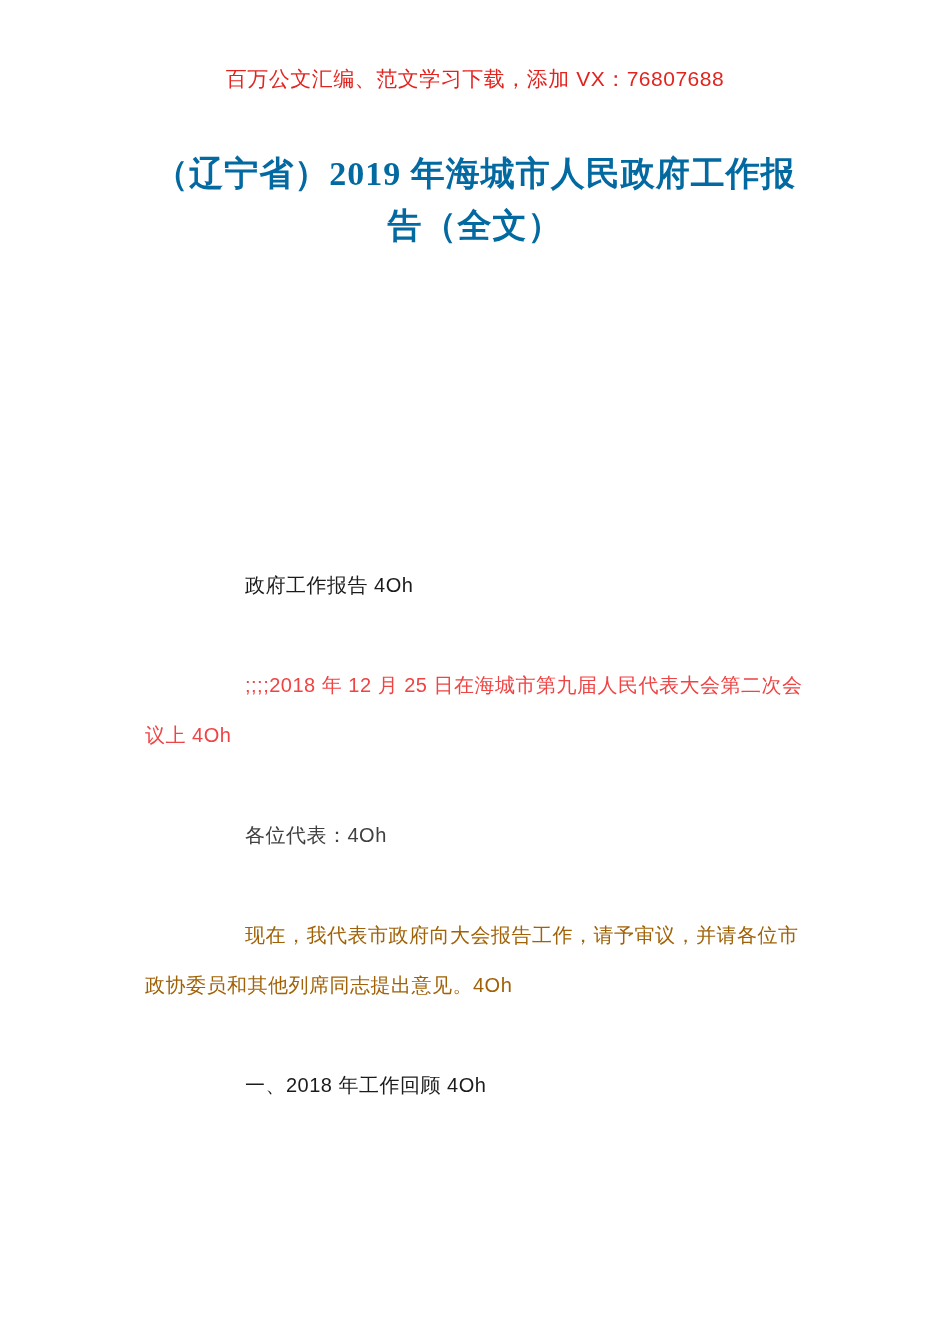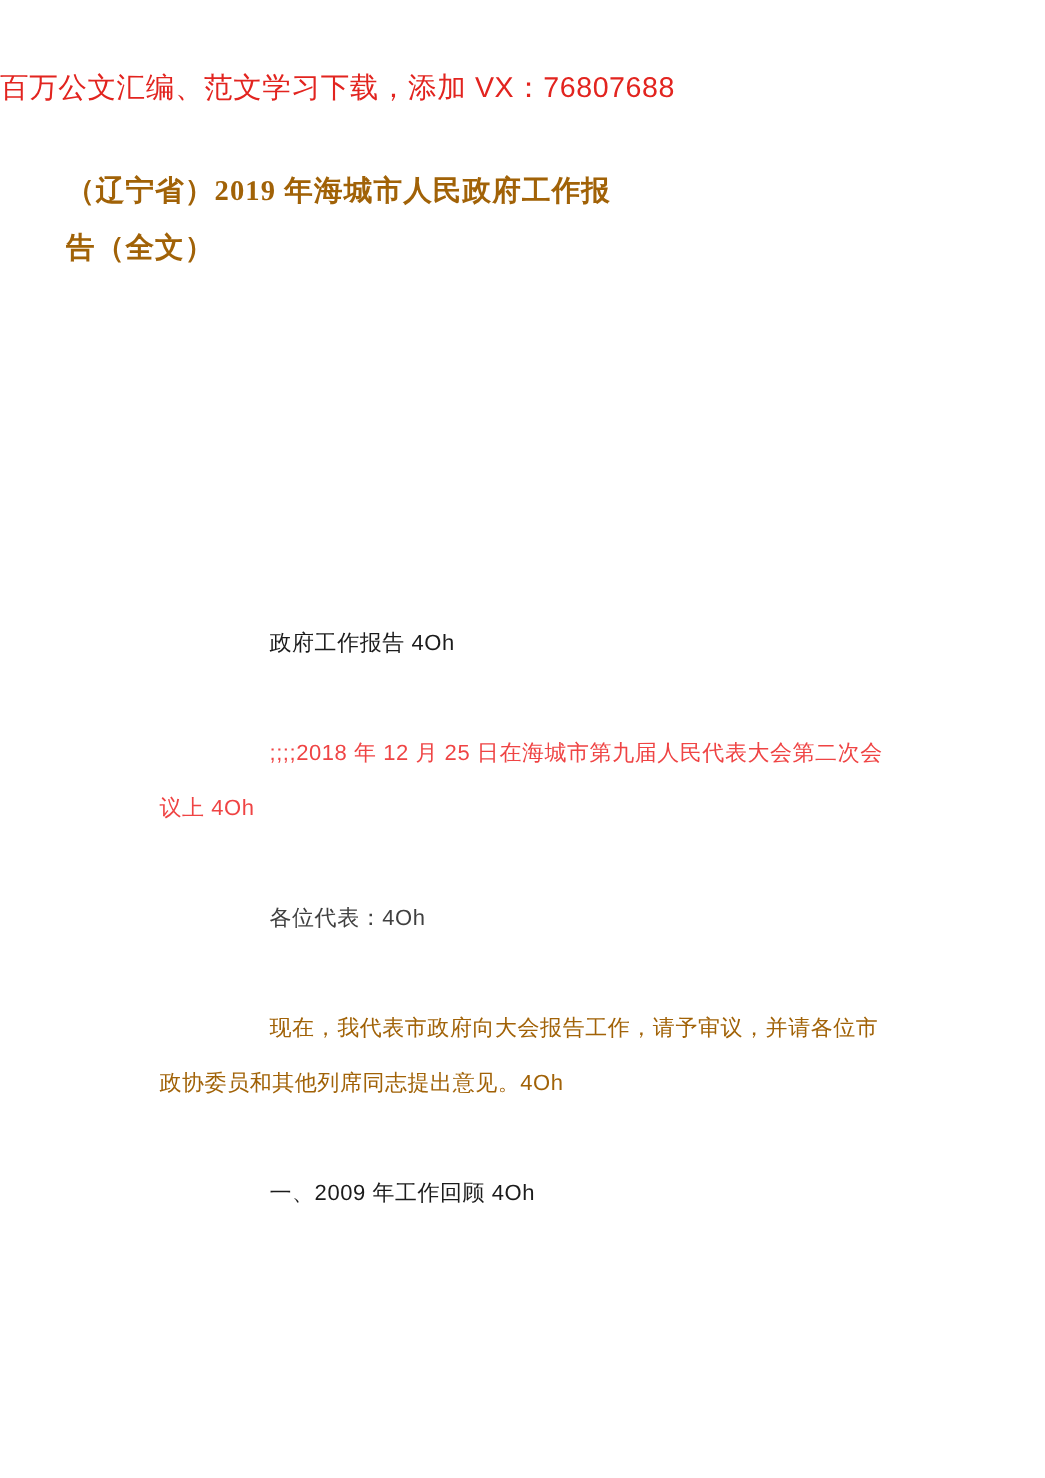--- a/index.html
+++ b/index.html
@@ -12,34 +12,34 @@
     width: 950px;
     height: 1344px;
     margin: 0 auto;
     background: #ffffff;
     overflow: hidden;
     box-sizing: border-box;
     padding-top: 66px;
     font-family: "Liberation Sans", "DejaVu Sans", sans-serif;
   }
   .promo {
-    text-align: left;
-    font-size: 26px;
+    text-align: center;
+    font-size: 21px;
     line-height: 26px;
     font-weight: 400;
     letter-spacing: 0.5px;
   }
   .doc-title {
     margin: 56px 60px 308px 60px;
-    text-align: left;
+    text-align: center;
     font-family: "Liberation Serif", "DejaVu Serif", serif;
     font-weight: 700;
-    font-size: 26px;
+    font-size: 34px;
     line-height: 52px;
-    color: #a16207;
+    color: #0369a1;
   }
   .doc-title .title-line {
     display: block;
     letter-spacing: 1px;
   }
   .doc-body {
     padding: 0 135px 0 145px;
   }
   .doc-body p {
     margin: 0 0 50px 0;
@@ -60,16 +60,16 @@
   <h1 class="doc-title">
     <span class="title-line">（辽宁省）2019 年海城市人民政府工作报</span>
     <span class="title-line">告（全文）</span>
   </h1>
 
   <div class="doc-body">
     <p style="color: rgb(27, 27, 27);">政府工作报告 4Oh</p>
     <p style="color: #ef4444;">;;;;2018 年 12 月 25 日在海城市第九届人民代表大会第二次会议上 4Oh</p>
     <p style="color: #404040;">各位代表：4Oh</p>
     <p style="color: #a16207;">现在，我代表市政府向大会报告工作，请予审议，并请各位市政协委员和其他列席同志提出意见。4Oh</p>
-    <p style="color: rgb(27, 27, 27);">一、2009 年工作回顾 4Oh</p>
+    <p style="color: rgb(27, 27, 27);">一、2018 年工作回顾 4Oh</p>
   </div>
 
 </div>
 
 </body></html>

